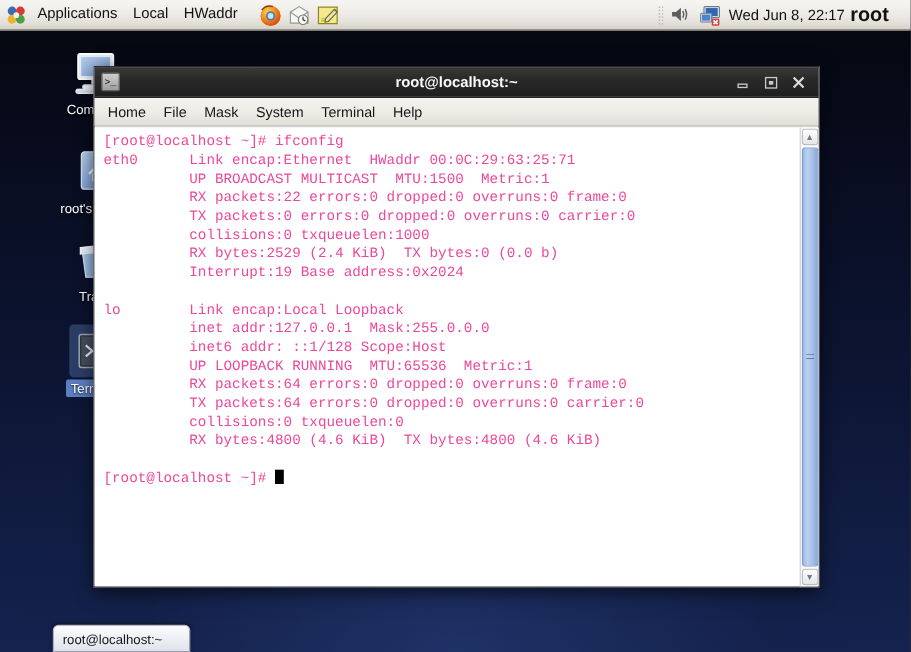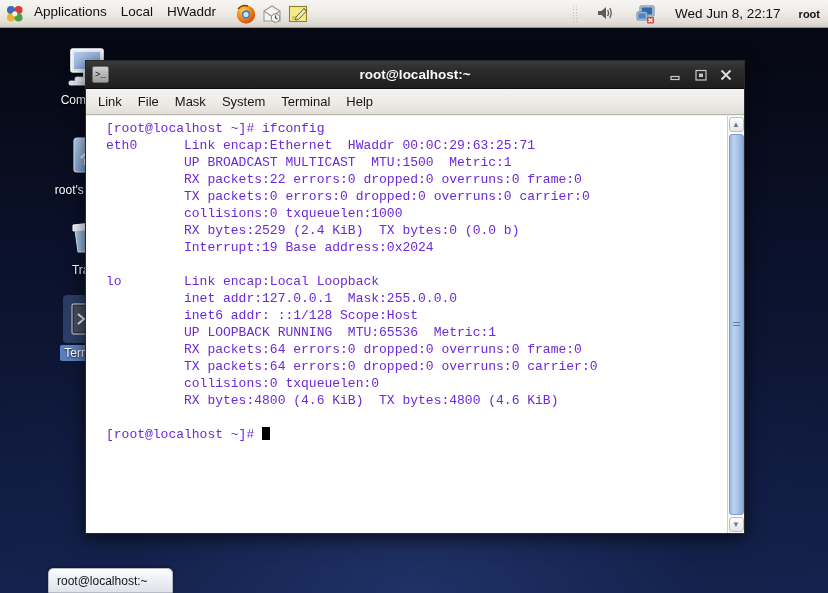--- a/index.html
+++ b/index.html
@@ -28,23 +28,23 @@
     z-index:50;
   }
   .panel-menu { display:flex; align-items:flex-start; height:28px; }
   .panel-menu .mi {
     padding:0 7px; height:24px; display:flex; align-items:center;
     cursor:default; white-space:nowrap; font-size:13.5px;
   }
   #fedora-logo { width:20px; height:20px; margin:0 2px 0 5px; position:relative; }
   .launchers { display:flex; align-items:center; gap:4px; margin-left:12px; }
   .launch { width:22px; height:22px; position:relative; cursor:default; }
-  .panel-right { margin-left:auto; display:flex; align-items:center; gap:18px; padding-right:8px; }
+  .panel-right { margin-left:auto; display:flex; align-items:center; gap:5px; padding-right:20px; }
   #clock { font-size:13.5px; color:#111; white-space:nowrap; }
-  #user-label { font-size:11px; font-weight:bold; color:#111; }
+  #user-label { font-size:18px; font-weight:bold; color:#111; }
   .sep-dots { width:5px; height:18px; opacity:.45;
     background-image:radial-gradient(#8a8a8a 1px, transparent 1px);
     background-size:3px 3px; }
 
   
   .dicon {
     position:absolute; width:86px; text-align:center; color:#fff;
     font-size:12px; text-shadow:0 1px 2px rgba(0,0,0,.9); cursor:default;
   }
   .dicon .glyph { width:48px; height:48px; margin:0 auto 2px; position:relative; }
@@ -99,22 +99,22 @@
   }
   #menubar .m { padding:2px 8px; cursor:default; border-radius:2px; }
 
   #term-body {
     position:absolute; left:0; right:0; top:55px; bottom:0;
     background:#fff; display:flex;
   }
   #term-text {
     flex:1 1 auto; overflow:hidden;
     font-family:"Liberation Mono","DejaVu Sans Mono", monospace;
-    font-size:13px; line-height:17px; color:#6d28d9;
-    padding:4px 2px 0 20px; white-space:pre;
+    font-size:13px; line-height:17px; color:#ec4899;
+    padding:4px 2px 0 8px; white-space:pre;
   }
   #term-text .line { height:17px; }
   .cursor {
     display:inline-block; width:8px; height:13px; background:#000;
     vertical-align:-2px;
   }
 
   
   #scrollbar {
     width:17px; flex:0 0 17px; background:#fbfbfb;
@@ -321,21 +321,21 @@
       <div class="wb">
         <svg width="14" height="14" viewBox="0 0 14 14">
           <path d="M2.5 2.5 L11.5 11.5 M11.5 2.5 L2.5 11.5" stroke="#dcdcdc" stroke-width="2"></path>
         </svg>
       </div>
     </div>
   </div>
 
   <div id="menubar">
     <div class="m">
-      <span>Link</span></div>
+      <span>Home</span></div>
     <div class="m">
       <span>File</span></div>
     <div class="m">
       <span>Mask</span></div>
     <div class="m">
       <span>System</span></div>
     <div class="m">
       <span>Terminal</span></div>
     <div class="m">
       <span>Help</span></div>

